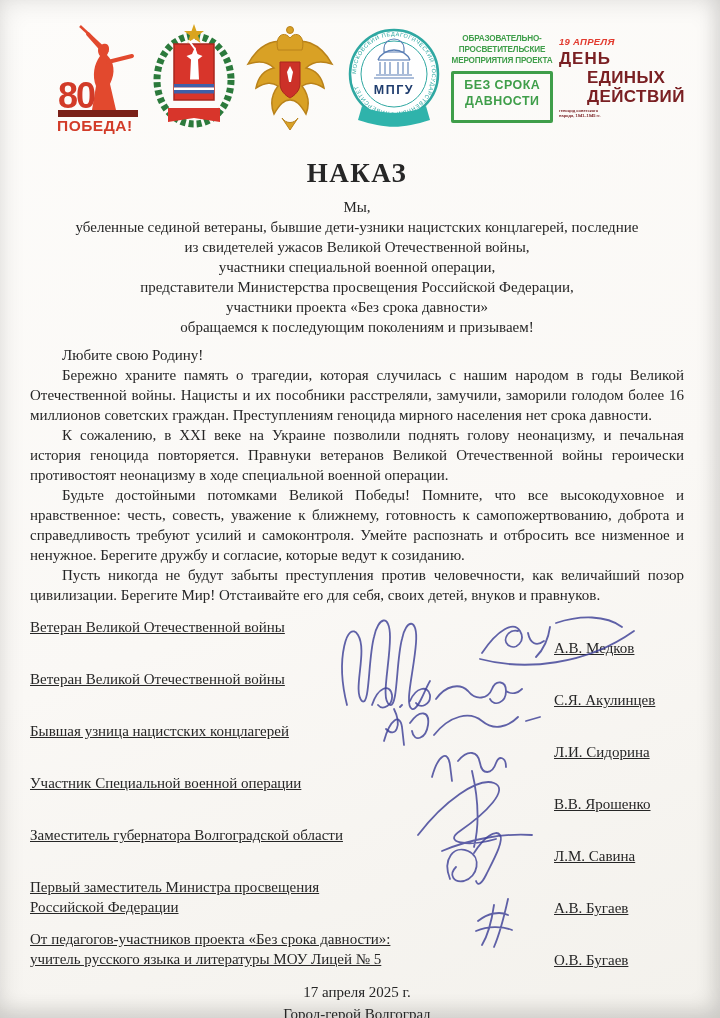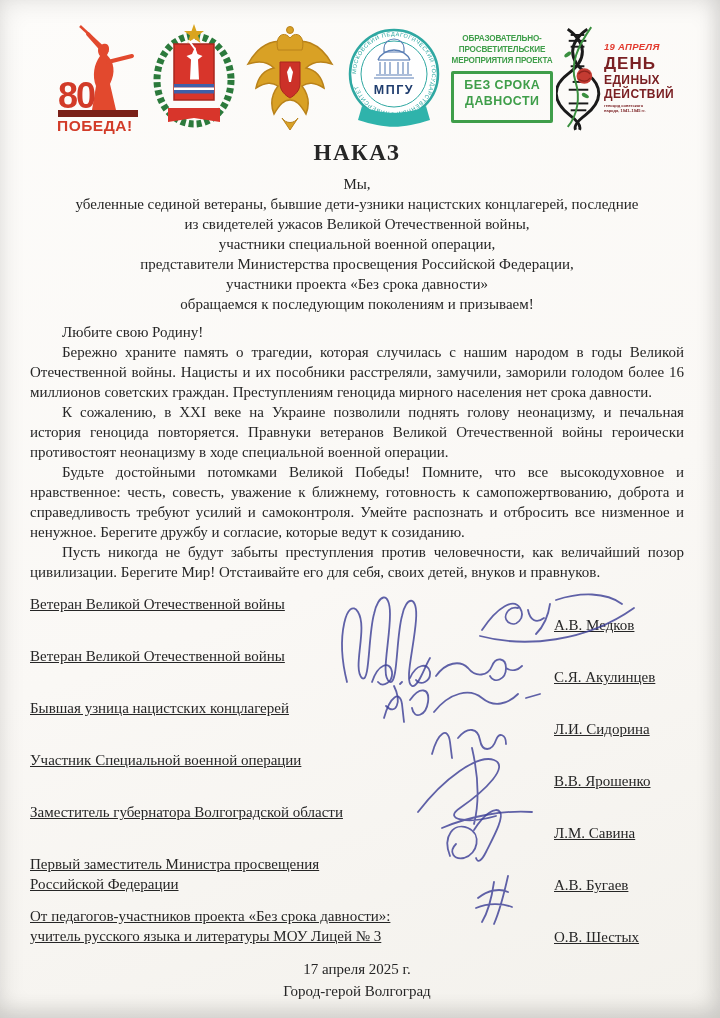--- a/index.html
+++ b/index.html
@@ -22,24 +22,24 @@
   
   .stamp{width:108px;text-align:center;font-family:"Liberation Sans","DejaVu Sans",sans-serif;color:#3f9e4a;}
   .stamp-top{font-size:8.5px;font-weight:bold;line-height:1.3;letter-spacing:-0.2px;transform:scaleX(.96);}
   .stamp-box{display:inline-block;margin-top:5px;border:3px solid #3f9e4a;border-radius:2px;padding:3px 7px 12px;}
   .stamp-box div{font-size:13.5px;font-weight:bold;line-height:1.15;letter-spacing:0.5px;transform:scaleX(.92);}
   
   .unity{display:flex;align-items:center;width:118px;}
   .unity-text{margin-left:3px;font-family:"Liberation Sans","DejaVu Sans",sans-serif;line-height:1;}
   .unity-date{color:#e23a2e;font-size:9.5px;font-weight:bold;font-style:italic;letter-spacing:.3px;margin-bottom:3px;}
   .unity-w1{color:#7a2023;font-size:17px;font-weight:bold;letter-spacing:1px;}
-  .unity-w2,.unity-w3{color:#7a2023;font-size:12px;font-weight:bold;letter-spacing:.4px;margin-top:2px;}
+  .unity-w2,.unity-w3{color:#7a2023;font-size:17px;font-weight:bold;letter-spacing:.4px;margin-top:2px;margin-left:28px;}
   .unity-small{color:#7a2023;font-size:4px;font-weight:bold;margin-top:3px;line-height:1.4;}
   
-  .title{margin-top:6px;text-align:center;font-size:23px;font-weight:bold;letter-spacing:1.5px;}
+  .title{margin-top:24px;text-align:center;font-size:27px;font-weight:bold;letter-spacing:1.5px;}
   .preamble{margin-top:8px;text-align:center;font-size:15px;line-height:20px;}
   .preamble div{white-space:nowrap;}
   .bodytext{margin-top:8px;font-size:15px;line-height:20px;}
   .bodytext p{margin:0;text-indent:32px;text-align:justify;}
   
   .sigs{position:relative;margin-top:12px;font-size:15px;line-height:20px;}
   .sig-row{display:flex;justify-content:space-between;align-items:flex-start;margin-bottom:11px;text-decoration:underline;}
   .sig-label{max-width:430px;}
   .sig-label span{display:block;}
   .sig-name{flex:0 0 130px;text-align:left;margin-top:21px;}
@@ -212,23 +212,23 @@
     <div class="sig-row">
       <div class="sig-label">
         <span>Первый заместитель Министра просвещения</span>
         <span>Российской Федерации</span>
       </div>
       <div class="sig-name">А.В. Бугаев</div>
     </div>
     <div class="sig-row">
       <div class="sig-label">
         <span>От педагогов-участников проекта «Без срока давности»:</span>
-        <span>учитель русского языка и литературы МОУ Лицей № 3</span>
-      </div>
-      <div class="sig-name">О.В. Шестых</div>
+        <span>учитель русского языка и литературы МОУ Лицей № 5</span>
+      </div>
+      <div class="sig-name">О.В. Бугаев</div>
     </div>
 
     <svg class="sig-overlay" viewBox="0 0 654 315" preserveAspectRatio="none">
       <path d="M317,88 C305,40 318,2 328,18 C338,34 322,74 332,84 C340,90 338,42 344,20 C348,0 360,-4 360,20 C360,48 350,84 360,88 C368,90 366,44 372,22 C376,2 388,0 386,26 C384,54 374,88 382,92 C388,94 394,74 400,64 M364,92 C372,108 366,122 356,112"></path>
       <path d="M452,36 C468,12 484,4 490,14 C496,24 486,34 478,28 C472,23 478,12 488,14 M498,16 C500,26 506,30 514,24 M520,10 C518,24 512,34 506,40 M526,6 C550,-2 576,-2 592,10 M450,42 C495,54 556,48 604,14"></path>
       <path d="M342,88 C348,70 360,66 362,78 C363,88 353,94 348,88 M370,90 L372,88 M380,84 C386,70 398,68 400,78 C401,88 390,92 386,86 M406,82 C416,68 430,66 438,74 C446,84 458,82 462,72 C466,62 476,64 476,74 C476,86 464,90 460,82 M476,74 C482,78 488,76 492,72"></path>
       <path d="M354,124 C360,102 370,96 372,110 L374,128 M380,106 C390,92 400,94 398,108 C396,122 384,126 382,114 M404,118 C420,98 440,94 452,104 C464,114 478,110 488,100 M496,104 L510,100"></path>
       <path d="M402,160 C408,138 418,132 420,148 L422,164 M428,144 C438,132 448,134 450,146 C452,158 462,158 466,146 C469,138 476,140 476,150"></path>
       <path d="M388,218 C414,184 448,160 464,166 C480,172 456,196 430,214 C412,226 438,230 466,222 M442,154 C448,180 450,206 444,230 M412,234 C440,222 474,216 502,218"></path>
       <path d="M420,262 C412,242 424,228 438,234 C452,240 448,260 434,264 C424,266 418,258 426,250 M444,236 C454,220 466,212 470,218 C474,224 464,242 456,258 C452,266 448,270 446,264"></path>

